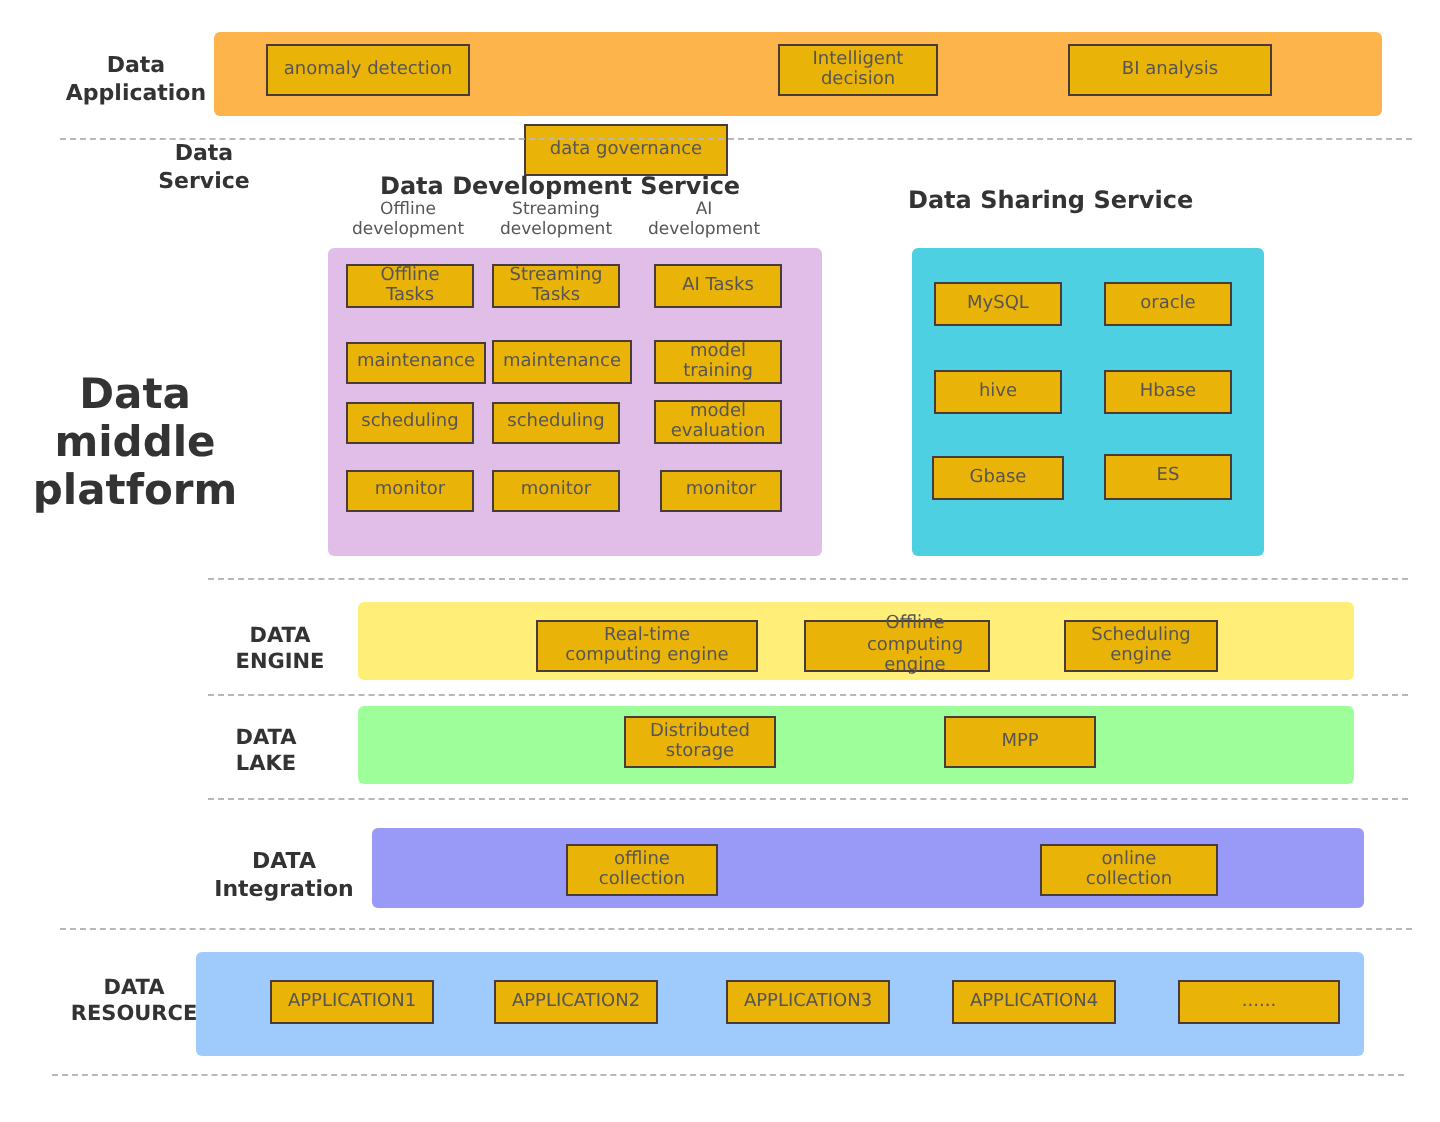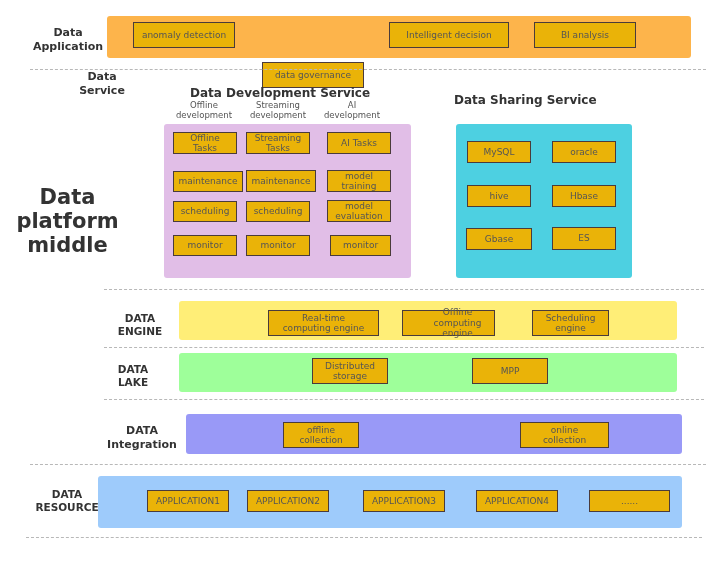--- a/index.html
+++ b/index.html
@@ -20,34 +20,34 @@
 </head>
 <body>
 
 <div class="layer-label" style="left:28px;top:26px;width:80px;font-size:11px;">
   <div>Data</div>
   <div>Application</div>
 </div>
 <div class="band" style="left:107px;top:16px;width:584px;height:42px;background:#FDB44B;"></div>
 <div class="box" style="left:133px;top:22px;width:102px;height:26px;">anomaly detection</div>
 <div class="box" style="left:262px;top:22px;width:102px;height:26px;margin-top:40px;">data governance</div>
-<div class="box" style="left:389px;top:22px;width:120px;height:26px;">Intelligent decision</div>
+<div class="box" style="left:389px;top:22px;width:80px;height:26px;">Intelligent decision</div>
 <div class="box" style="left:534px;top:22px;width:102px;height:26px;">BI analysis</div>
 
 <div class="dash" style="left:30px;top:69px;width:676px;"></div>
 
 <div class="layer-label" style="left:72px;top:70px;width:60px;font-size:11px;">
   <div>Data</div>
   <div>Service</div>
 </div>
 
 <div class="big" style="left:10px;top:185px;width:115px;">
   <div>Data</div>
+  <div>middle</div>
   <div>platform</div>
-  <div>middle</div>
 </div>
 
 <div class="svc-title" style="left:190px;top:86px;width:200px;">Data Development Service</div>
 <div class="colhead" style="left:166px;top:100px;width:76px;">
   <div>Offline</div>
   <div>development</div>
 </div>
 <div class="colhead" style="left:240px;top:100px;width:76px;">
   <div>Streaming</div>
   <div>development</div>
@@ -164,19 +164,19 @@
     </div>
 </div>
 
 <div class="dash" style="left:30px;top:464px;width:676px;"></div>
 
 <div class="layer-label" style="left:30px;top:488px;width:74px;font-size:10.5px;">
   <div>DATA</div>
   <div>RESOURCE</div>
 </div>
 <div class="band" style="left:98px;top:476px;width:584px;height:52px;background:#9ECBFB;"></div>
-<div class="box" style="left:135px;top:490px;width:82px;height:22px;margin-left:12px;">APPLICATION1</div>
+<div class="box" style="left:135px;top:490px;width:82px;height:22px;">APPLICATION1</div>
 <div class="box" style="left:247px;top:490px;width:82px;height:22px;">APPLICATION2</div>
 <div class="box" style="left:363px;top:490px;width:82px;height:22px;">APPLICATION3</div>
 <div class="box" style="left:476px;top:490px;width:82px;height:22px;">APPLICATION4</div>
 <div class="box" style="left:589px;top:490px;width:81px;height:22px;">......</div>
 
 <div class="dash" style="left:26px;top:537px;width:676px;"></div>
 
 </body></html>

